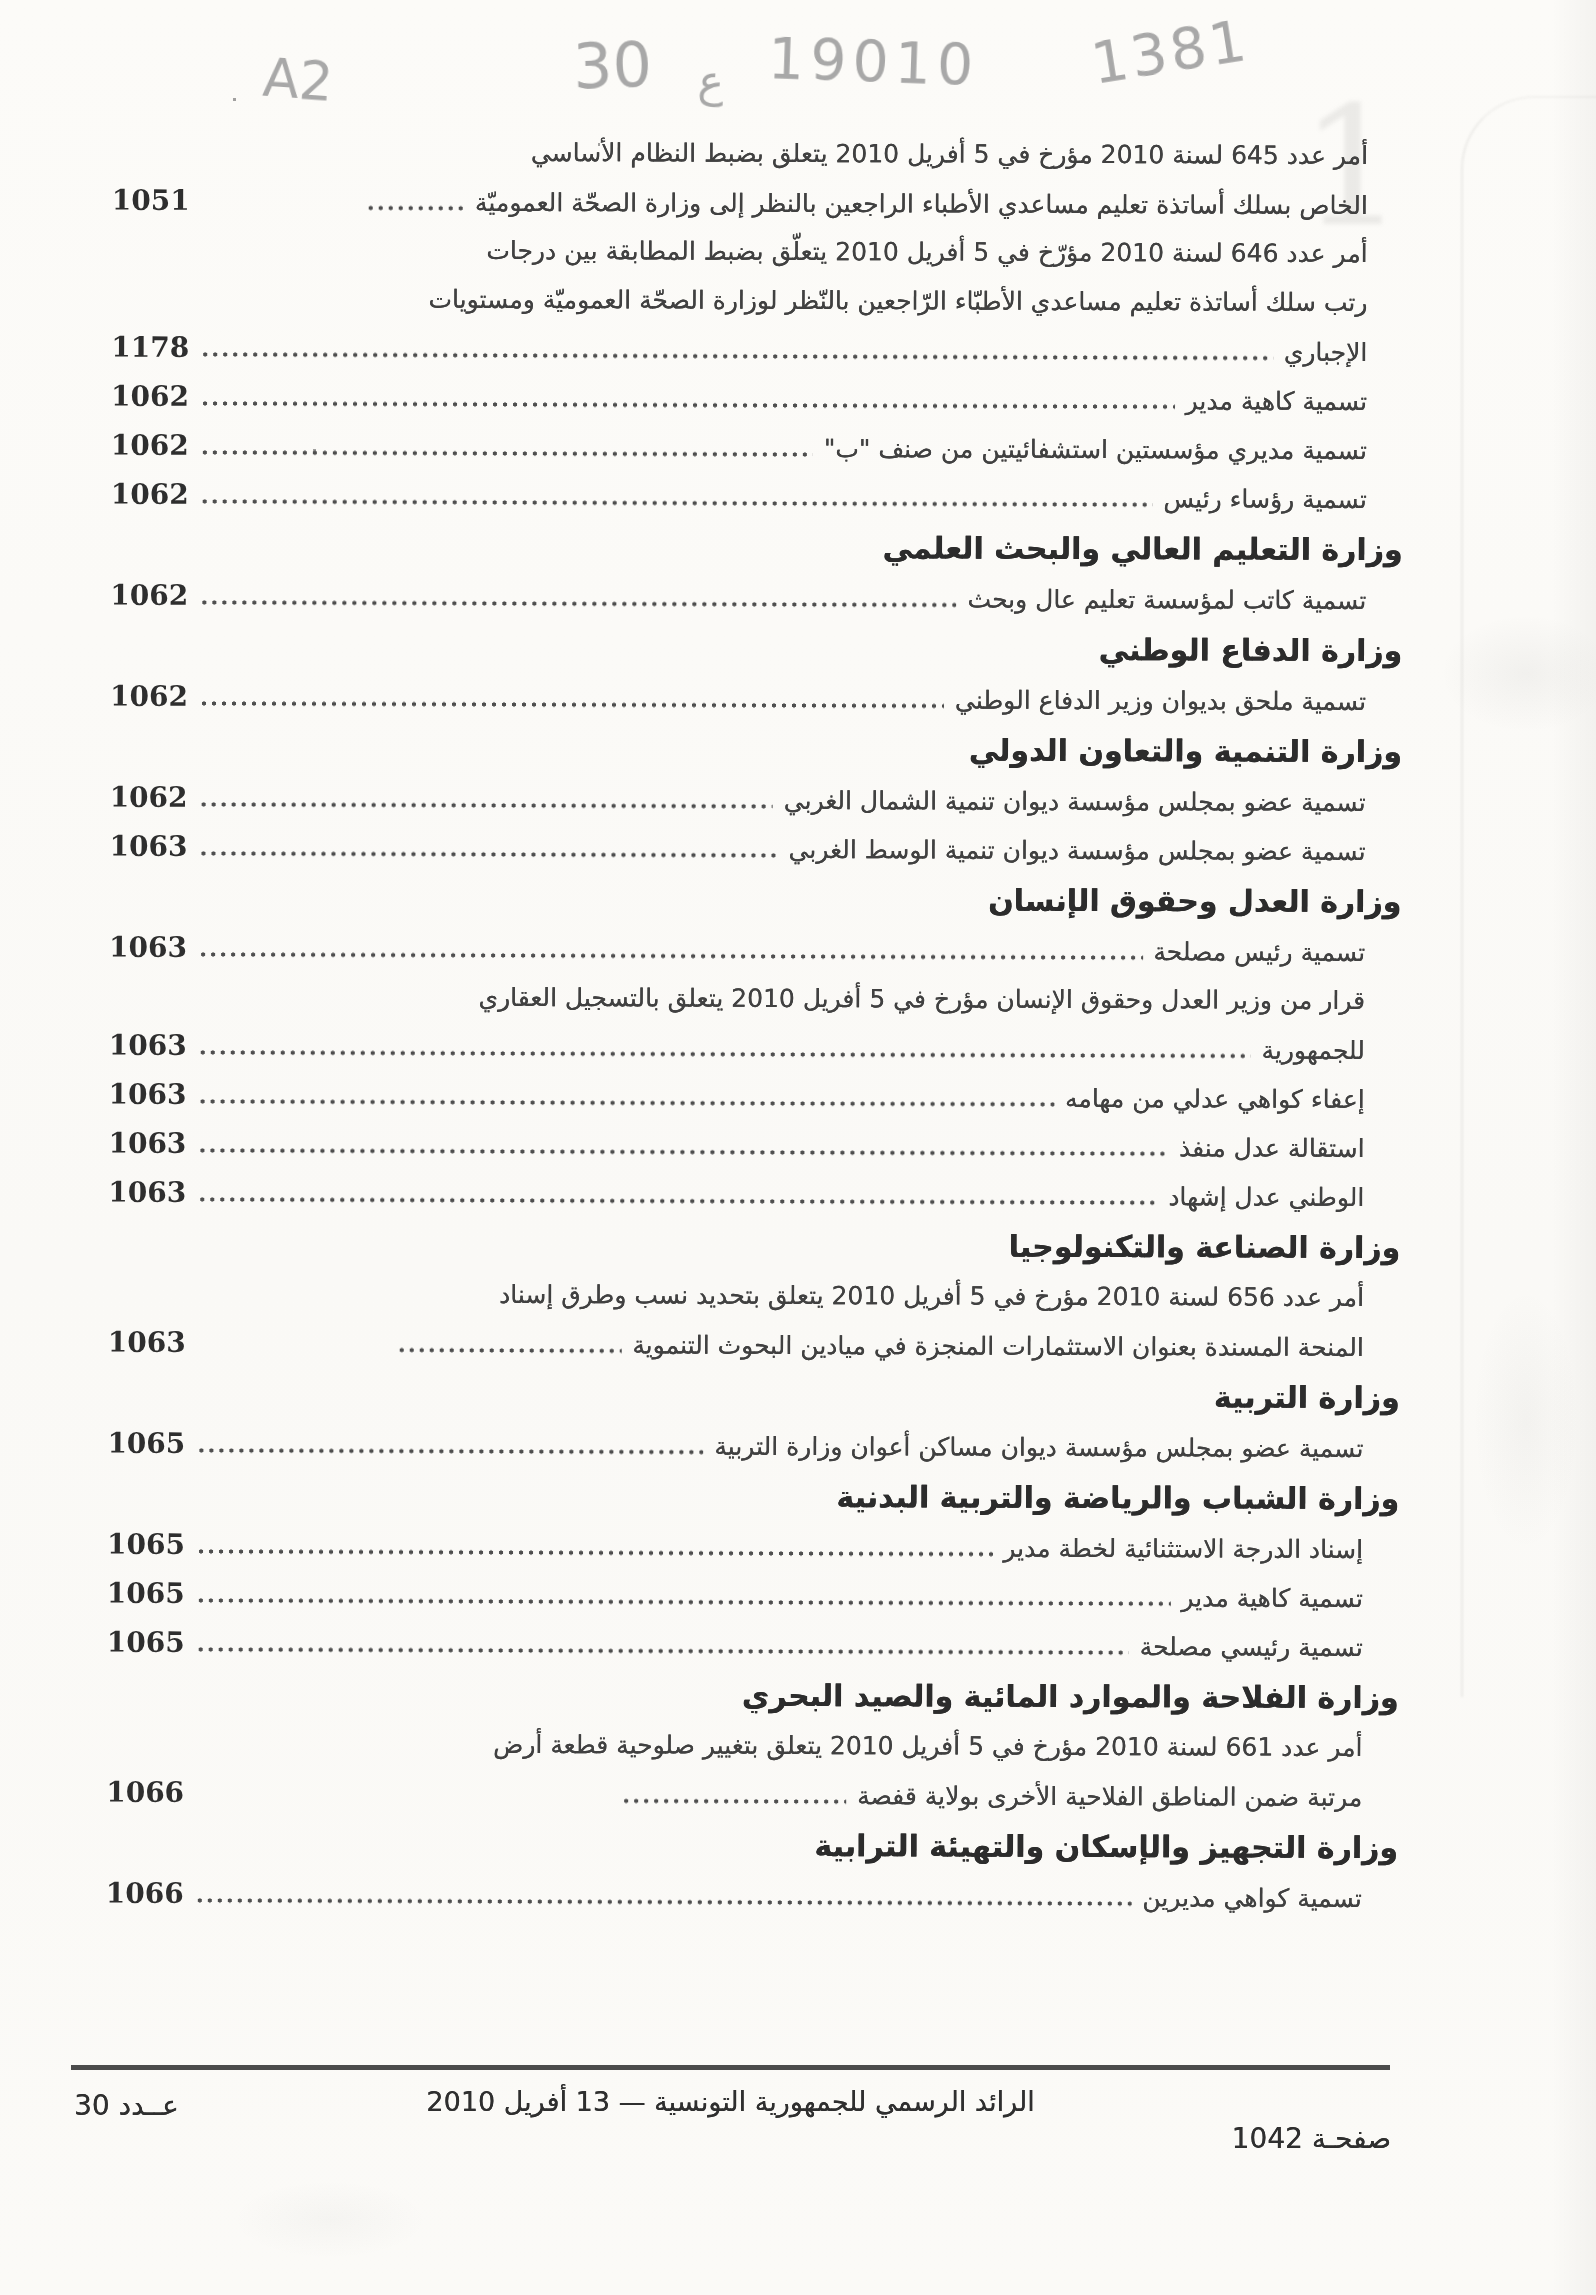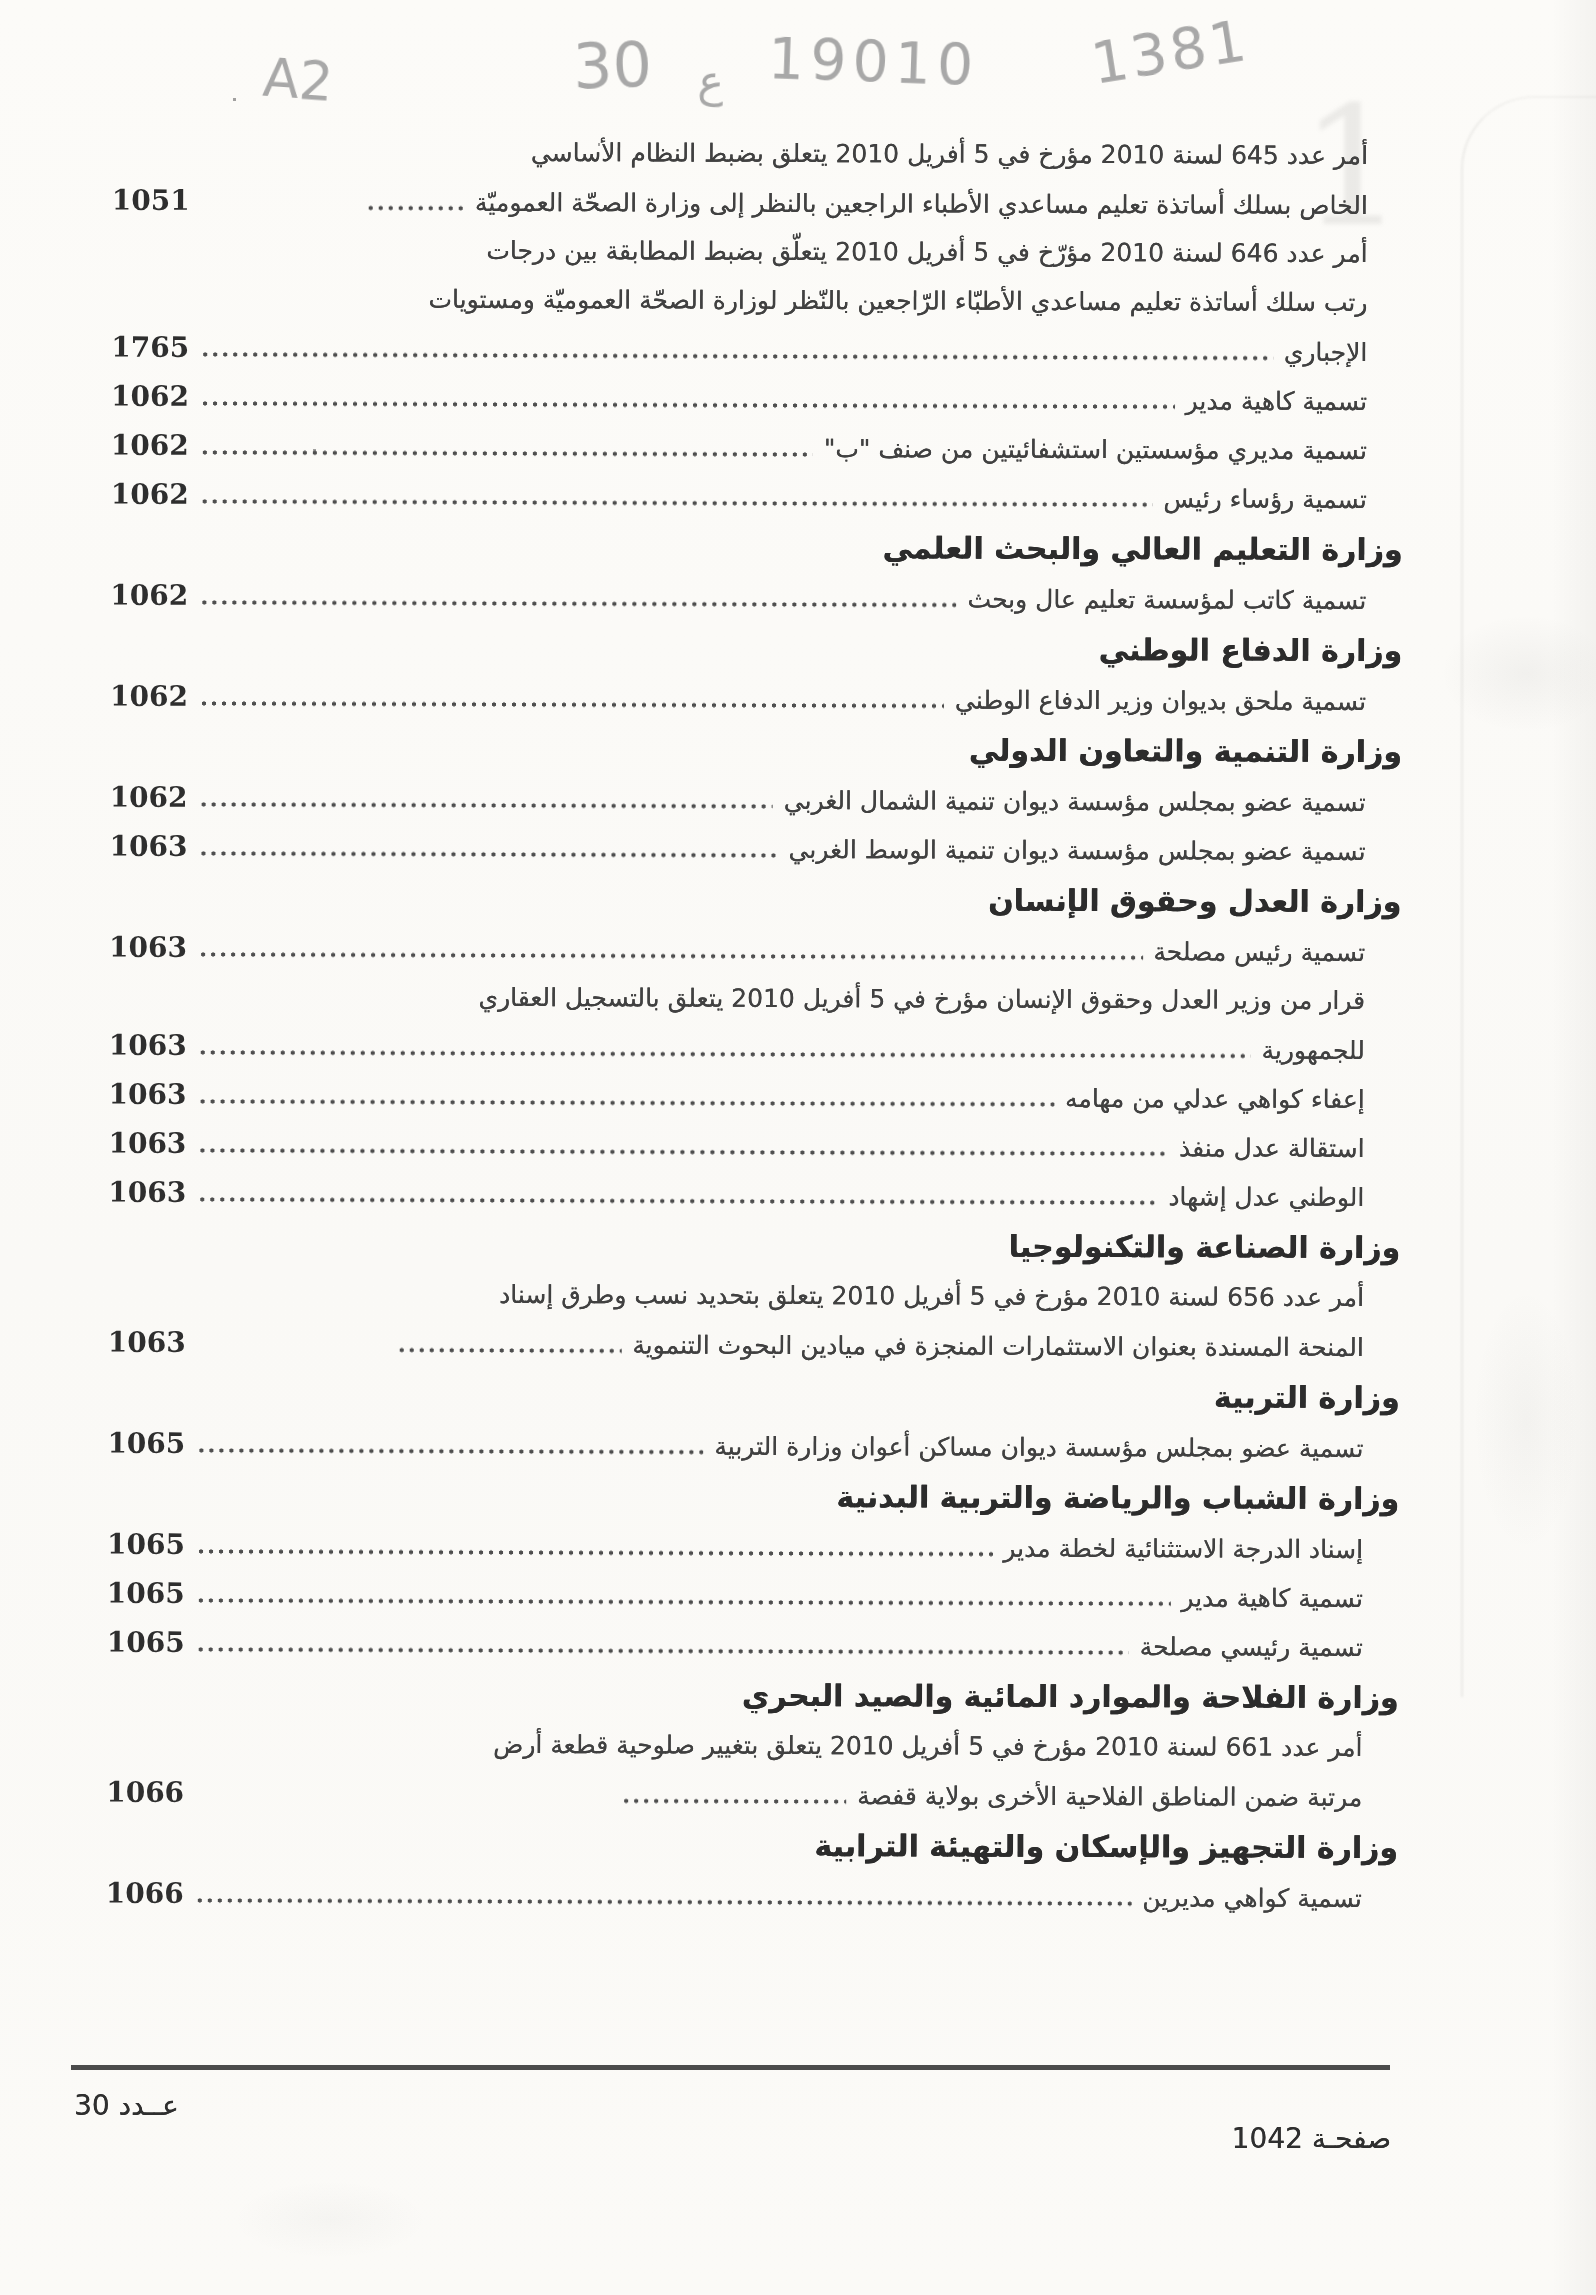--- a/index.html
+++ b/index.html
@@ -104,21 +104,21 @@
         <span class="pg">1051</span>
       </div>
     </div>
 
     <div>
       <div class="line">أمر عدد 646 لسنة 2010 مؤرّخ في 5 أفريل 2010 يتعلّق بضبط المطابقة بين درجات</div>
       <div class="line">رتب سلك أساتذة تعليم مساعدي الأطبّاء الرّاجعين بالنّظر لوزارة الصحّة العموميّة ومستويات</div>
       <div class="row">
         <span class="t">الإجباري</span>
         <span class="dots"></span>
-        <span class="pg">1765</span>
+        <span class="pg">1178</span>
       </div>
     </div>
 
     <div class="row">
       <span class="t">تسمية كاهية مدير</span>
       <span class="dots"></span>
       <span class="pg">1062</span>
     </div>
 
     <div class="row">
@@ -255,16 +255,17 @@
     <div class="row">
       <span class="t">تسمية كواهي مديرين</span>
       <span class="dots"></span>
       <span class="pg">1066</span>
     </div>
 
   </div>
 
   <div class="rule"></div>
   <div class="footer-text f-page">صفحـة 1042</div>
+  <div class="footer-text f-center">الرائد الرسمي للجمهورية التونسية — 13 أفريل 2010</div>
   <div class="footer-text f-issue">عــدد 30</div>
 
 </div>
 
 
 </body></html>

